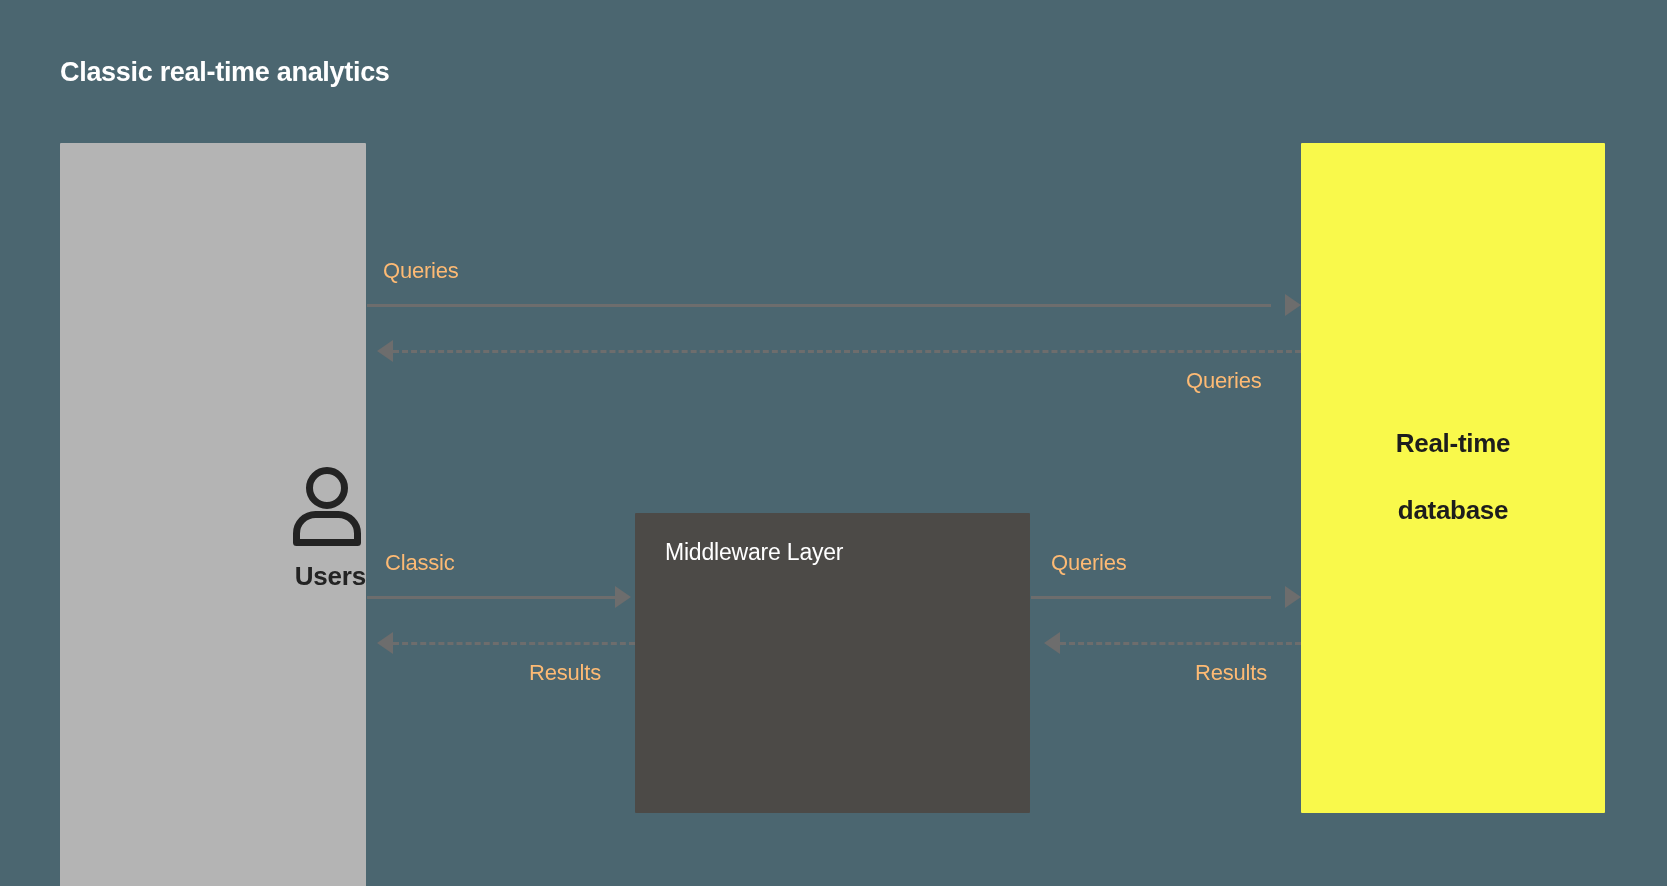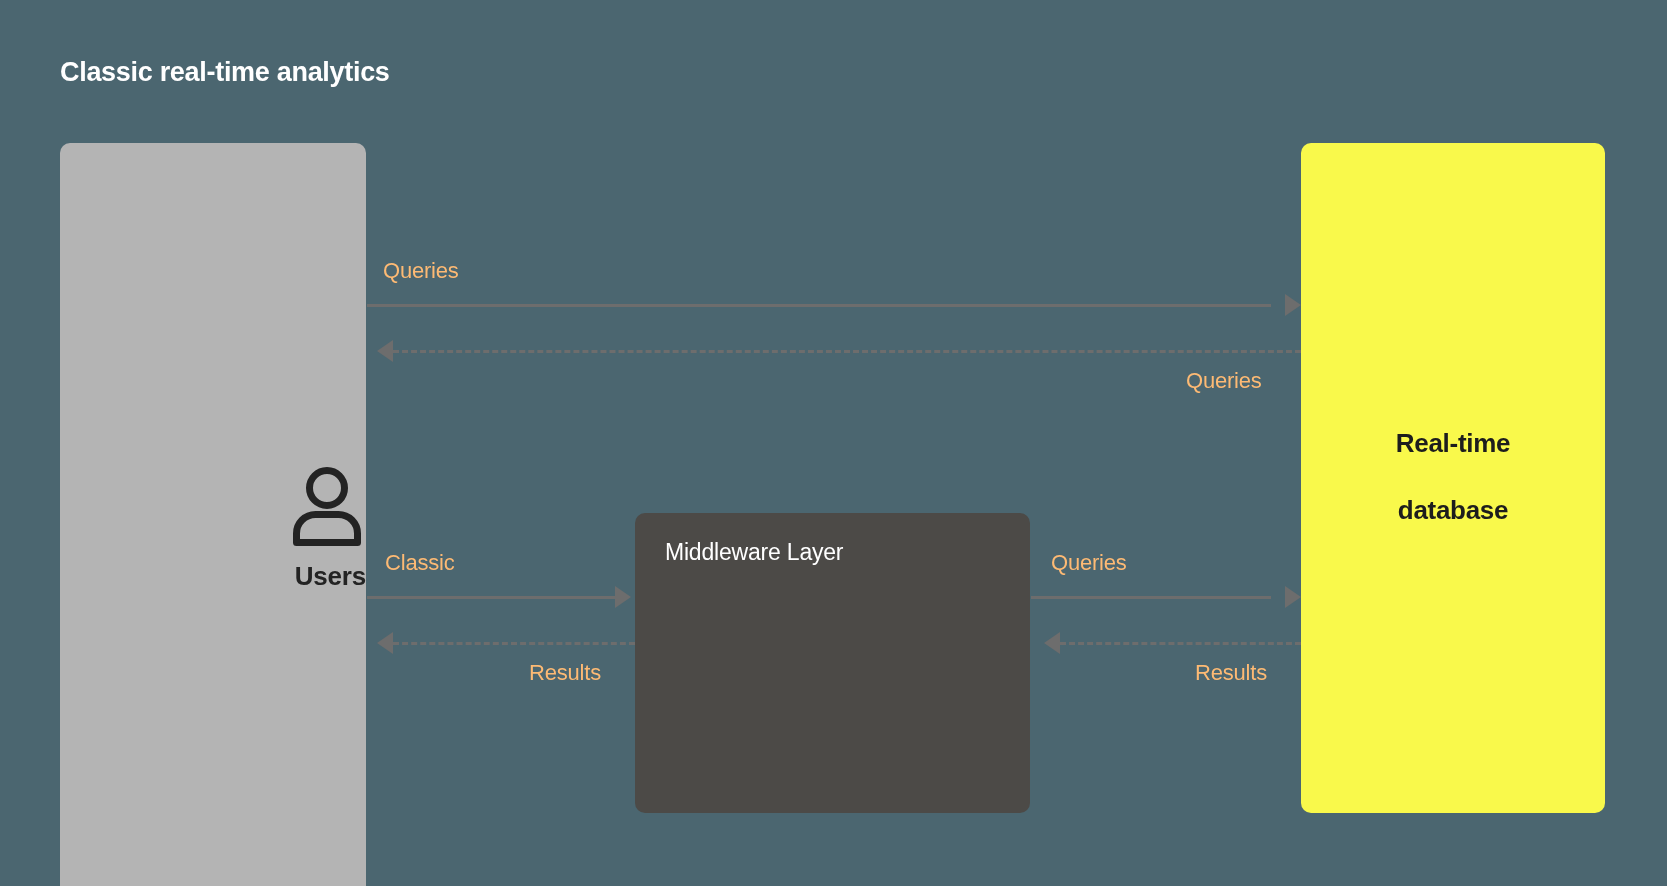--- a/index.html
+++ b/index.html
@@ -33,21 +33,21 @@
     font-size: 27px;
     font-weight: bold;
     color: #ffffff;
     letter-spacing: -0.3px;
     white-space: nowrap;
   }
 
   
   .node {
     position: absolute;
-    border-radius: 10px;
+    border-radius: 1px;
     box-sizing: border-box;
   }
 
   .node-users {
     left: 60px;
     top: 143px;
     width: 306px;
     height: 770px;
     background: #b4b4b4;
     display: flex;

